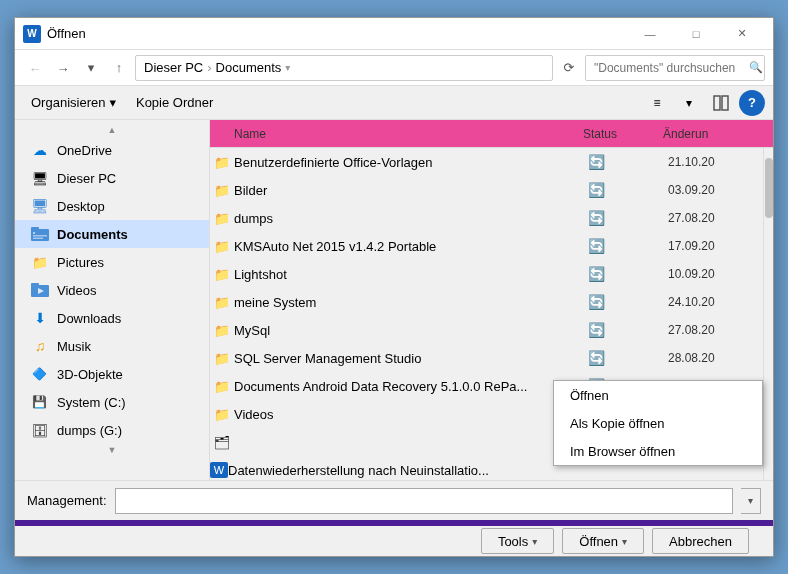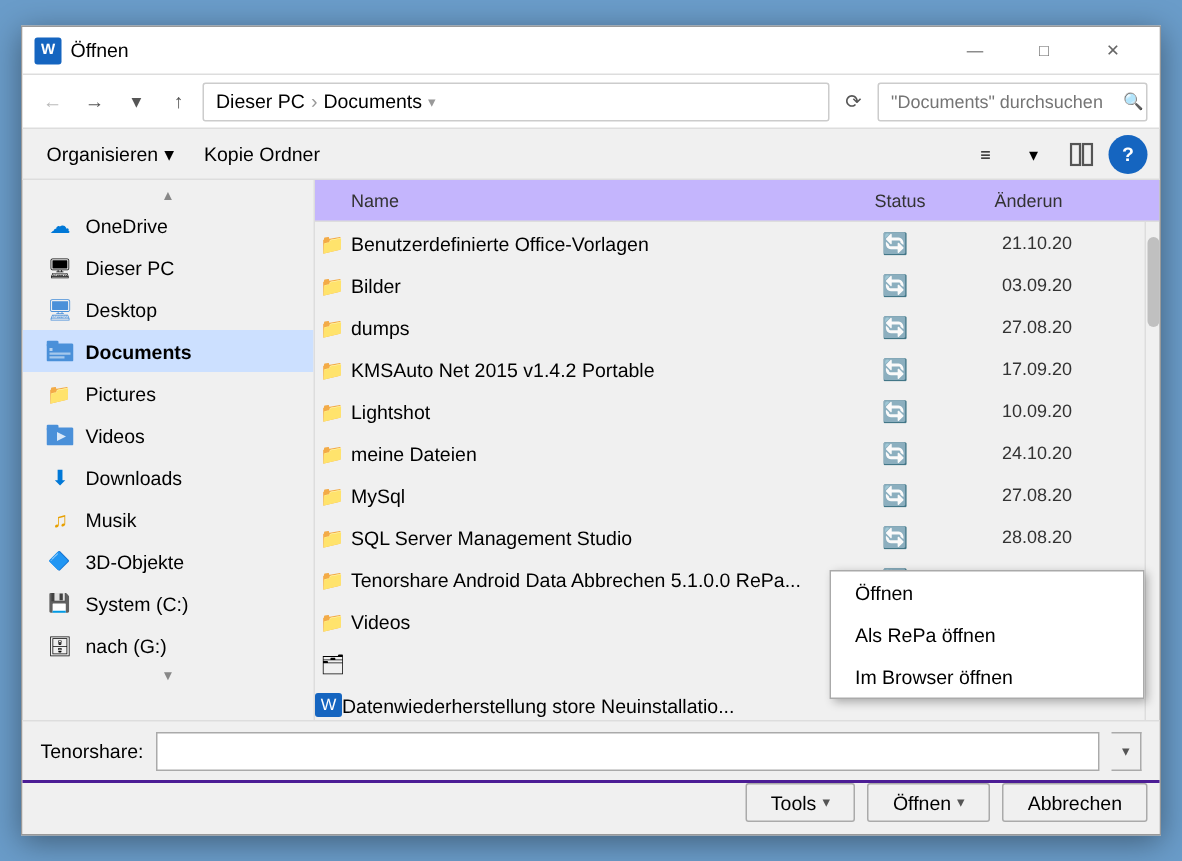--- a/index.html
+++ b/index.html
@@ -232,21 +232,21 @@
       flex: 1;
       display: flex;
       flex-direction: column;
       overflow: hidden;
       position: relative;
     }
     .file-list-header {
       height: 28px;
       display: flex;
       align-items: center;
-      background: #c4b5fd;
+      background: #ec4899;
       border-bottom: 1px solid #ddd;
       font-size: 12px;
       color: #333;
     }
     .col-name { flex: 1; padding-left: 24px; font-weight: 500; }
     .col-status { width: 80px; font-weight: 400; }
     .col-date { width: 100px; font-weight: 500; }
     .col-scroll { width: 10px; }
 
     .file-list {
@@ -367,26 +367,26 @@
       align-items: center;
       justify-content: center;
       cursor: pointer;
       font-size: 10px;
       color: #555;
     }
 
     
     .action-bar {
       background: #f0f0f0;
-      border-top: 2px solid #4c1d95;
+      border-top: 6px solid #4c1d95;
       height: 36px;
       display: flex;
-      align-items: flex-start;
+      align-items: center;
       justify-content: flex-end;
-      padding: 0 8px;
+      padding: 0 24px;
       gap: 8px;
       flex-shrink: 0;
     }
     .action-btn {
       height: 26px;
       padding: 0 16px;
       border: 1px solid #aaa;
       background: #f0f0f0;
       cursor: pointer;
       font-size: 13px;
@@ -538,21 +538,21 @@
       <div class="sidebar-item">
         <div class="item-icon" style="font-size:12px;">🔷</div>
         <span>3D-Objekte</span>
       </div>
       <div class="sidebar-item">
         <div class="item-icon icon-drive">💾</div>
         <span>System (C:)</span>
       </div>
       <div class="sidebar-item">
         <div class="item-icon" style="font-size:13px;">🗄</div>
-        <span>nach (G:)</span>
+        <span>dumps (G:)</span>
       </div>
 
       <div class="scroll-arrow">▼</div>
     </div>
 
     <div class="file-list-container">
 
       <div class="file-list-header">
         <div class="col-name">Name</div>
         <div class="col-status">Status</div>
@@ -603,21 +603,21 @@
             <div class="file-icon" style="color:#e8a000;font-size:13px;">📁</div>
             <div class="file-name">Lightshot</div>
             <div class="file-status">
                 <span class="sync-icon">🔄</span>
               </div>
             <div class="file-date">10.09.20</div>
           </div>
 
           <div class="file-item">
             <div class="file-icon" style="color:#e8a000;font-size:13px;">📁</div>
-            <div class="file-name">meine Dateien</div>
+            <div class="file-name">meine System</div>
             <div class="file-status">
                 <span class="sync-icon">🔄</span>
               </div>
             <div class="file-date">24.10.20</div>
           </div>
 
           <div class="file-item">
             <div class="file-icon" style="color:#e8a000;font-size:13px;">📁</div>
             <div class="file-name">MySql</div>
             <div class="file-status">
@@ -630,21 +630,21 @@
             <div class="file-icon" style="color:#e8a000;font-size:13px;">📁</div>
             <div class="file-name">SQL Server Management Studio</div>
             <div class="file-status">
                 <span class="sync-icon">🔄</span>
               </div>
             <div class="file-date">28.08.20</div>
           </div>
 
           <div class="file-item">
             <div class="file-icon" style="color:#e8a000;font-size:13px;">📁</div>
-            <div class="file-name">Tenorshare Android Data Abbrechen 5.1.0.0 RePa...</div>
+            <div class="file-name">Documents Android Data Recovery 5.1.0.0 RePa...</div>
             <div class="file-status">
                 <span class="sync-icon">🔄</span>
               </div>
             <div class="file-date">22.07.20</div>
           </div>
 
           <div class="file-item">
             <div class="file-icon" style="color:#e8a000;font-size:13px;">📁</div>
             <div class="file-name">Videos</div>
             <div class="file-status">
@@ -654,50 +654,50 @@
           </div>
 
           <div class="file-item">
             <div class="file-icon" style="font-size:13px;">🗂</div>
             <div class="file-status"></div>
             <div class="file-date"></div>
           </div>
 
           <div class="file-item">
             <div class="file-icon" style="font-size:11px; background:#1565c0; color:white; width:18px; height:16px; display:flex; align-items:center; justify-content:center; border-radius:2px;">W</div>
-            <div class="file-name">Datenwiederherstellung store Neuinstallatio...</div>
+            <div class="file-name">Datenwiederherstellung nach Neuinstallatio...</div>
             <div class="file-status"></div>
             <div class="file-date"></div>
           </div>
 
         </div>
 
         <div class="file-scroll">
           <div class="file-scroll-thumb"></div>
         </div>
       </div>
 
       <div class="context-menu">
         <div class="context-menu-item">
           <span>Öffnen</span>
         </div>
         <div class="context-menu-item">
-          <span>Als RePa öffnen</span>
+          <span>Als Kopie öffnen</span>
         </div>
         <div class="context-menu-item">
           <span>Im Browser öffnen</span>
         </div>
 
       </div>
 
     </div>
   </div>
 
   <div class="bottom-bar">
-    <span class="filename-label">Tenorshare:</span>
+    <span class="filename-label">Management:</span>
     <div class="filename-input">
       <input type="text" style="border: none; outline: none; flex: 1 1 0%; font-size: 13px; background: transparent; width: 100%;">
     </div>
     <div class="filename-dropdown">
       <span>▾</span>
     </div>
   </div>
 
   <div class="action-bar">
     <button class="action-btn">

